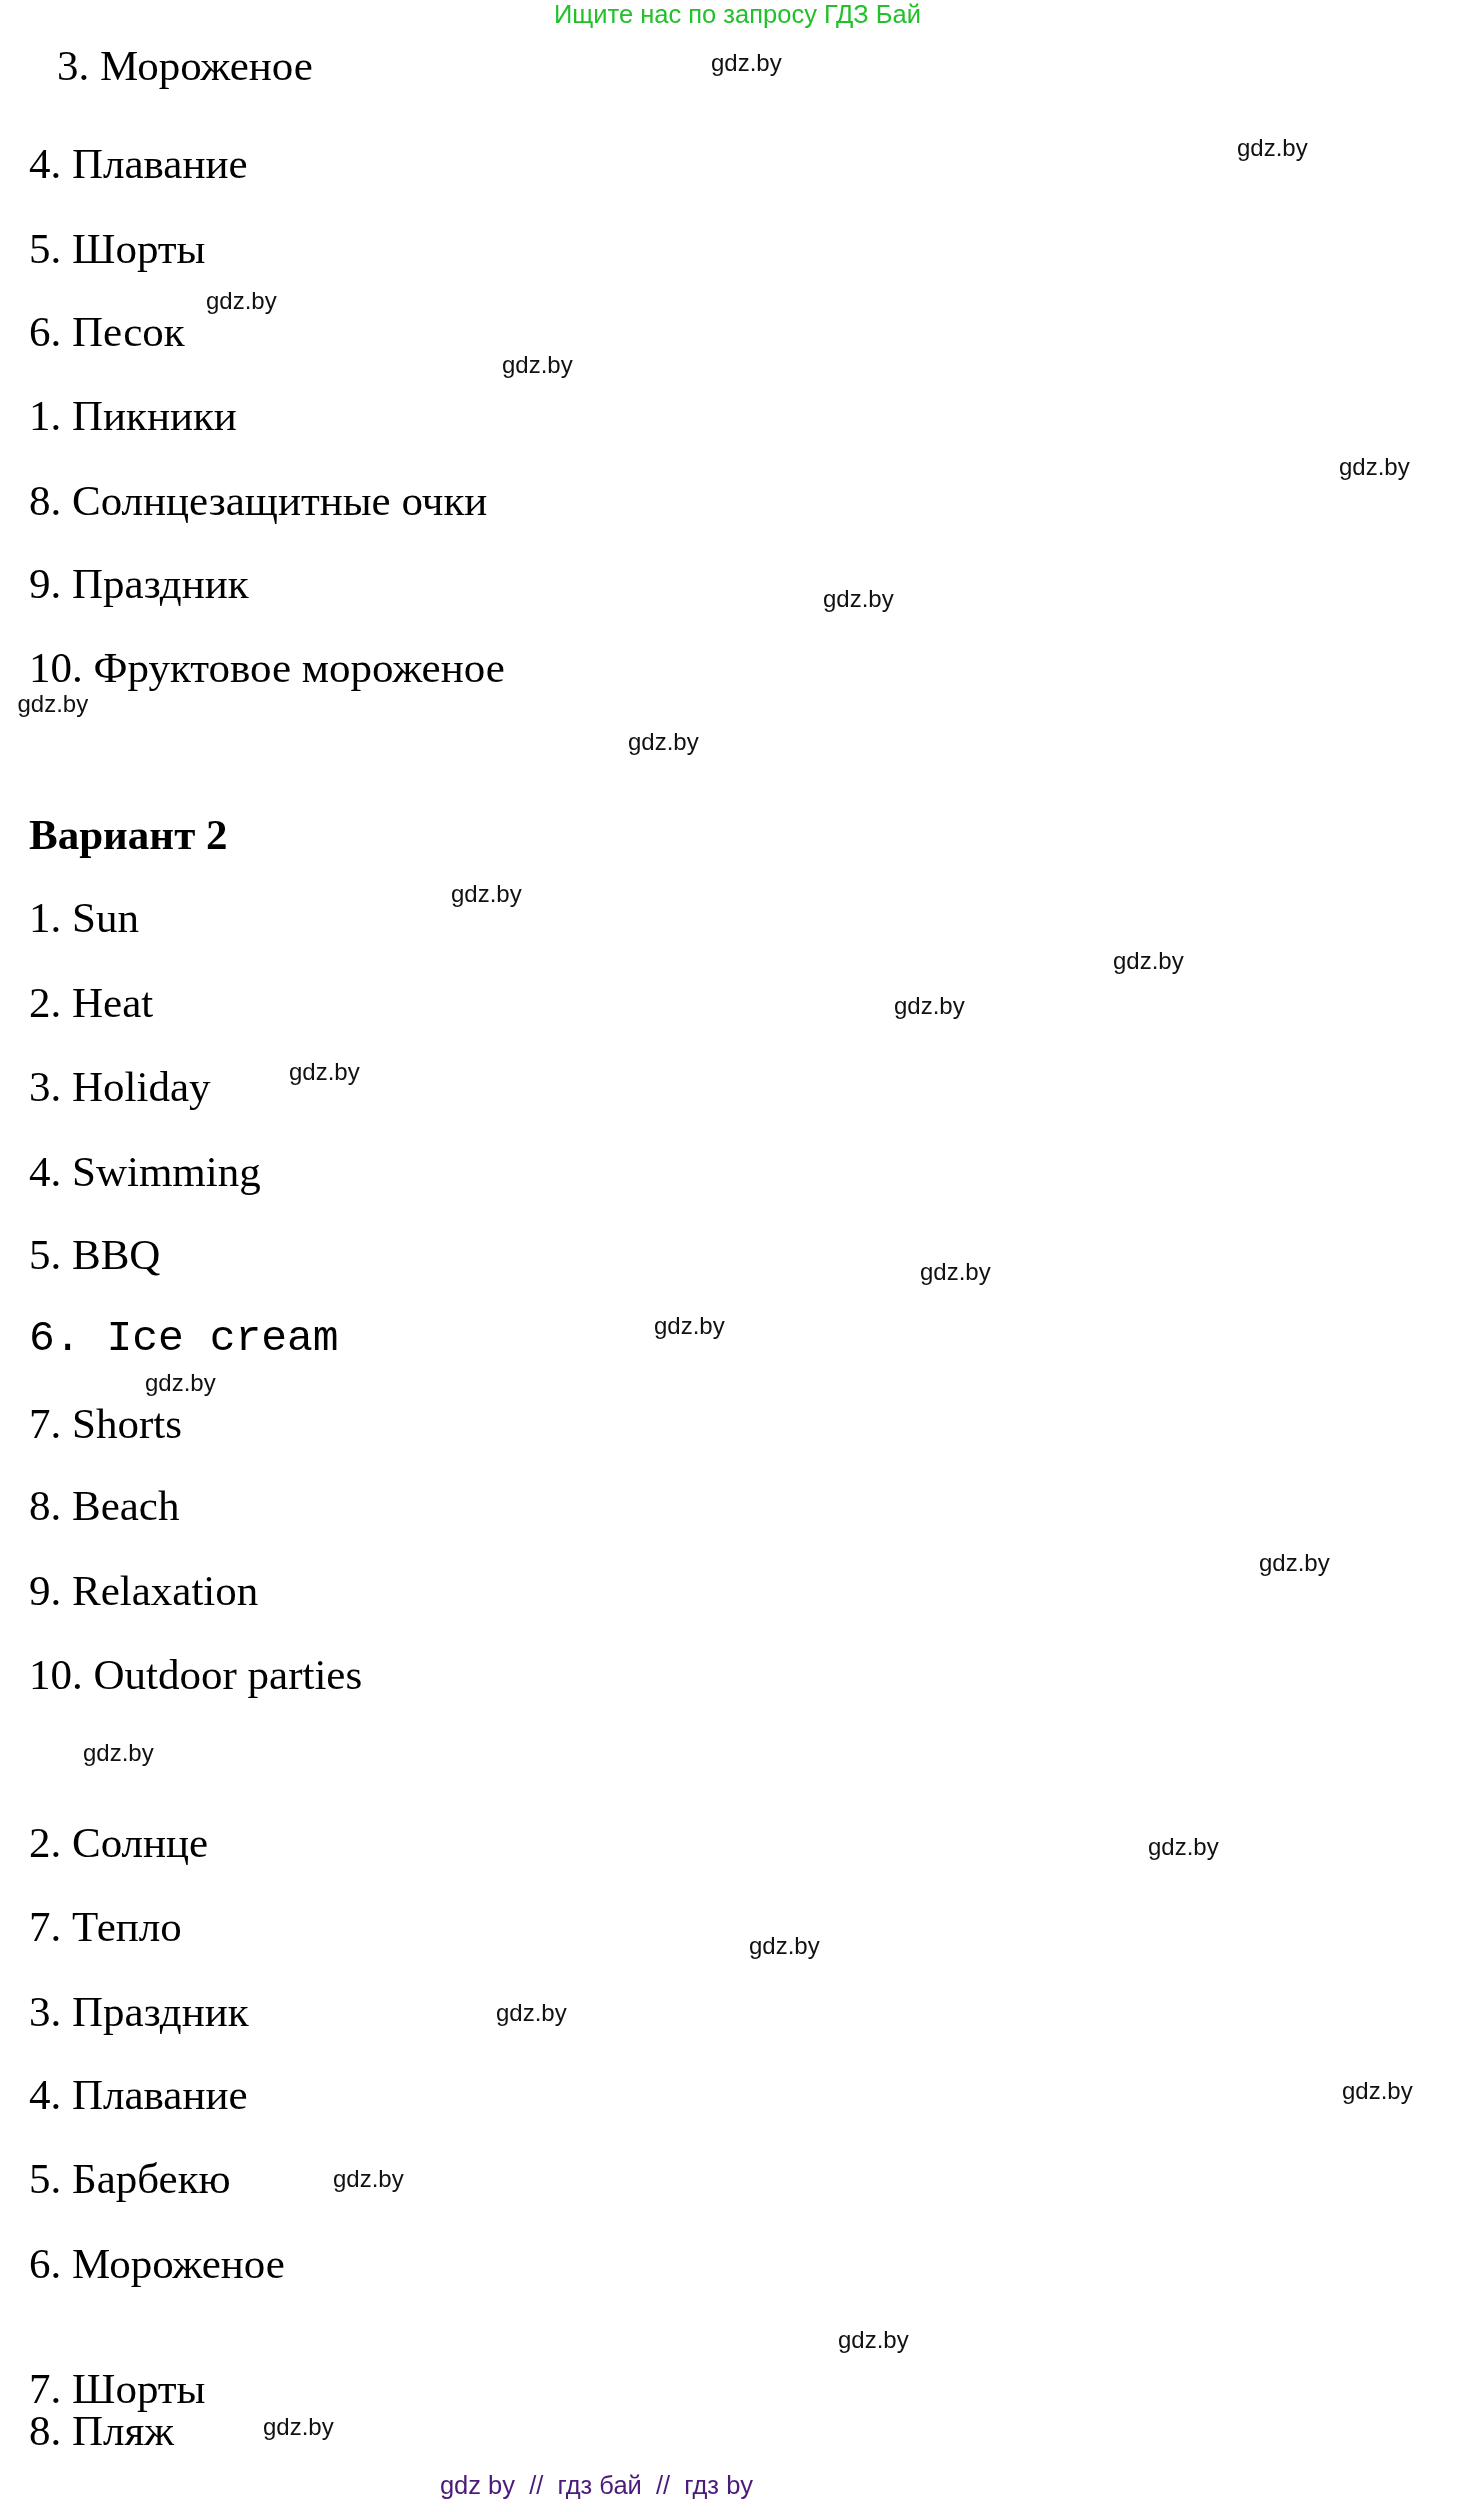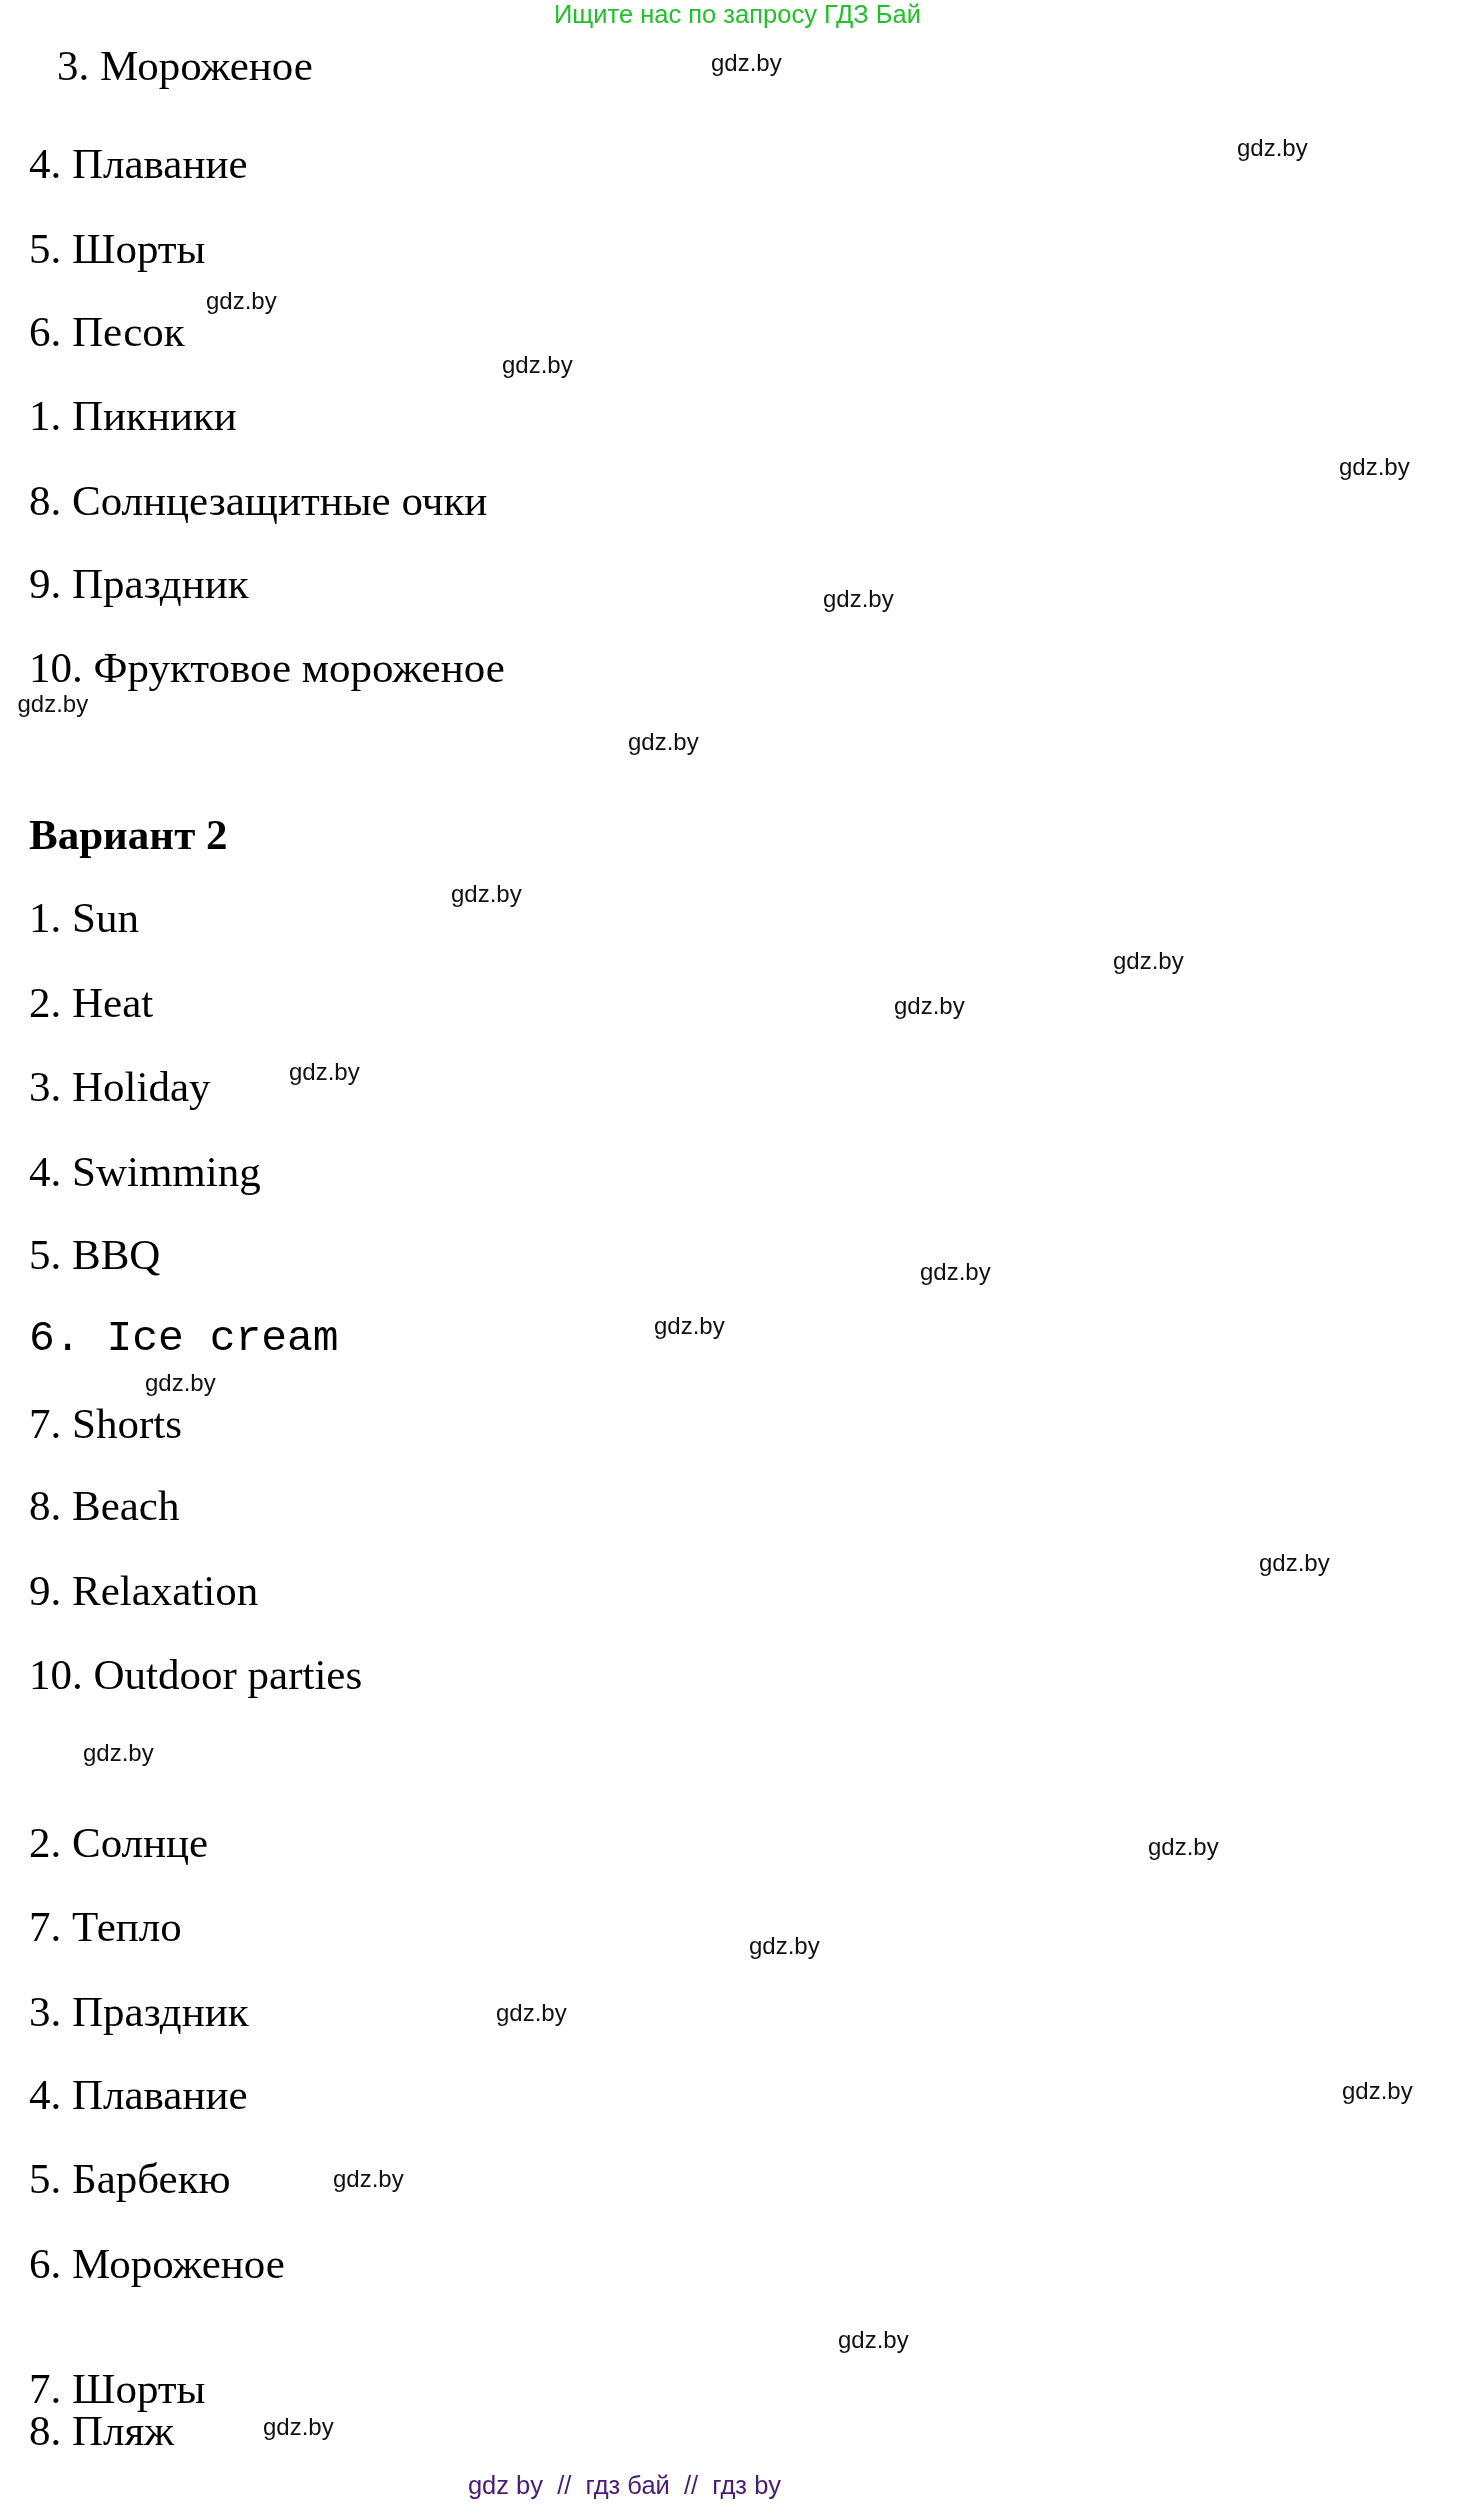--- a/index.html
+++ b/index.html
@@ -1,20 +1,20 @@
 <!DOCTYPE html>
 <html style="font-size:12.8px"><head>
 <meta charset="utf-8">
 <style>
   html, body { margin:0; padding:0; background:#ffffff; }
   body { width:1475px; height:2512px; position:relative; overflow:hidden; }
   .top-banner { position:absolute; top:0; left:0; width:1475px; text-align:center;
     font-family:"Liberation Sans", sans-serif; font-size:25.5px; color:#22c02a; line-height:29px; }
   .footer { position:absolute; top:2469px; left:0; width:1193px; text-align:center;
-    font-family:"Liberation Sans", sans-serif; font-size:25.5px; color:#4b1a7a; line-height:32px; white-space:pre;margin-left:28px; }
+    font-family:"Liberation Sans", sans-serif; font-size:25.5px; color:#4b1a7a; line-height:32px; white-space:pre; }
   .line { position:absolute; left:29px; font-family:"Liberation Serif", serif; font-size:43px;
     color:#000; line-height:48px; white-space:nowrap; }
   .heading { position:absolute; left:29px; font-family:"Liberation Serif", serif; font-size:43px;
     font-weight:bold; color:#000; line-height:48px; }
   .wm { position:absolute; font-family:"Liberation Sans", sans-serif; font-size:24px; color:#111; line-height:27px; }
 </style>
 </head>
 <body>
 
 <div class="top-banner">Ищите нас по запросу ГДЗ Бай</div>

